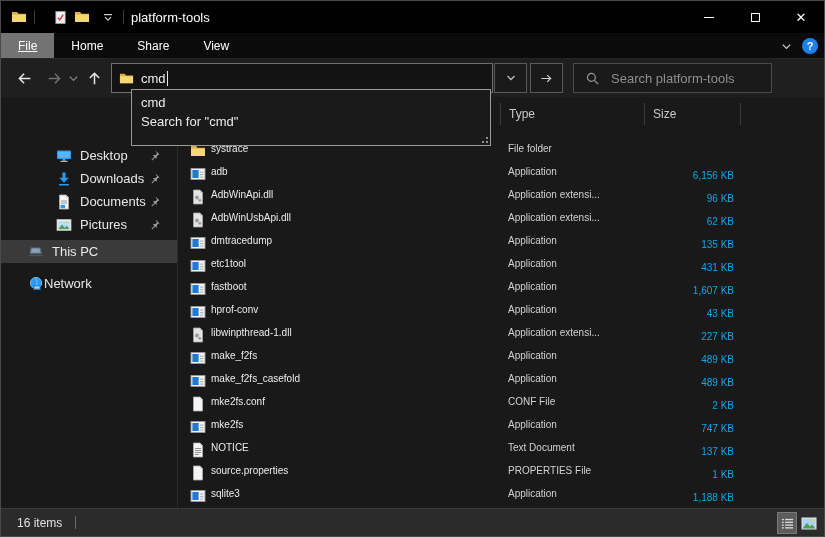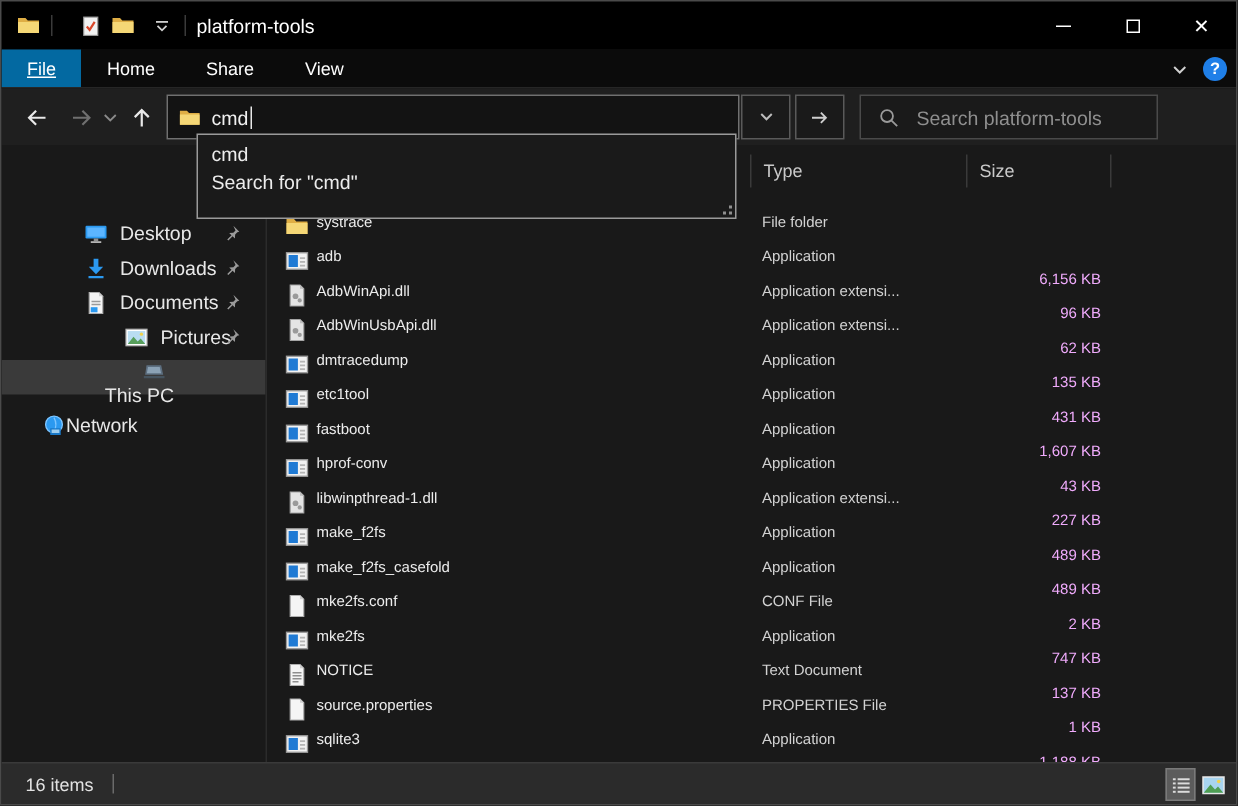--- a/index.html
+++ b/index.html
@@ -17,21 +17,21 @@
   .qat-chevron{display:flex;flex-direction:column;align-items:center;margin-left:6px;cursor:default;}
   .title-text{font-size:13px;color:#fff;white-space:nowrap;}
   .caption{position:absolute;right:0;top:0;height:32px;display:flex;}
   .cap-btn{width:46px;height:32px;display:flex;align-items:center;justify-content:center;}
   .glyph-min{width:10px;height:1px;background:#fff;}
   .glyph-max{width:9px;height:9px;border:1px solid #fff;}
   .glyph-close{color:#fff;font-size:13px;line-height:1;}
   
   .tabrow{position:absolute;left:0;top:32px;width:100%;height:26px;background:#0b0b0b;border-bottom:1px solid #262626;display:flex;align-items:stretch;}
   .tab{padding:0 17px;display:flex;align-items:center;font-size:12px;color:#fff;}
-  .tab.selected{background:#0369a1;text-decoration:underline;}
+  .tab.selected{background:#737373;text-decoration:underline;}
   .ribbon-right{position:absolute;right:6px;top:32px;height:26px;display:flex;align-items:center;gap:9px;}
   .help-circle{width:16px;height:16px;border-radius:50%;background:#1f7fe8;color:#fff;font-size:11px;font-weight:bold;display:flex;align-items:center;justify-content:center;}
   
   .toolbar{position:absolute;left:0;top:58px;width:100%;height:38px;background:#1f1f1f;}
   .nav-btn{position:absolute;top:0;height:38px;display:flex;align-items:center;justify-content:center;}
   .address{position:absolute;left:110px;top:4px;width:382px;height:30px;background:#131313;border:1px solid #707070;display:flex;align-items:center;padding:0 7px;font-size:13px;color:#f0f0f0;}
   .address .caret{width:1px;height:15px;background:#e8e8e8;margin-left:1px;}
   .sq-btn{position:absolute;top:4px;width:33px;height:30px;background:#1a1a1a;border:1px solid #5a5a5a;display:flex;align-items:center;justify-content:center;}
   .searchbox{position:absolute;left:572px;top:4px;width:199px;height:30px;background:#1a1a1a;border:1px solid #4a4a4a;display:flex;align-items:center;gap:11px;padding:0 11px;font-size:13px;color:#8f8f8f;text-align:center;}
   
@@ -49,21 +49,21 @@
   .v-divider{position:absolute;left:176px;top:96px;bottom:28px;width:1px;background:#2b2b2b;}
   
   .filelist{position:absolute;left:177px;top:96px;right:0;bottom:28px;background:#191919;}
   .hdr-label{position:absolute;top:10px;font-size:12px;color:#c9c9c9;}
   .hdr-sep{position:absolute;top:6px;width:1px;height:22px;background:#3a3a3a;}
   .rows{position:absolute;left:0;top:43px;right:0;}
   .row{position:relative;height:23px;font-size:10px;}
   .row .ficon{position:absolute;left:12px;top:3px;width:16px;height:16px;}
   .row .fname{position:absolute;left:33px;top:3px;color:#ececec;white-space:nowrap;}
   .row .ftype{position:absolute;left:330px;top:3px;color:#d2d2d2;white-space:nowrap;}
-  .row .fsize{position:absolute;left:430px;top:18px;width:126px;text-align:right;color:#f0abfc;white-space:nowrap;}
+  .row .fsize{position:absolute;left:430px;top:7px;width:126px;text-align:right;color:#0ea5e9;white-space:nowrap;}
   
   .statusbar{position:absolute;left:0;bottom:0;width:100%;height:28px;background:#2b2b2b;border-top:1px solid #3a3a3a;display:flex;align-items:center;font-size:12px;color:#e2e2e2;}
   .status-sep{width:1px;height:13px;background:#6a6a6a;margin-left:13px;}
   .view-btns{position:absolute;right:5px;top:3px;height:22px;display:flex;gap:2px;}
   .view-btn{width:20px;height:22px;display:flex;align-items:center;justify-content:center;}
   .view-btn.active{background:#5c5c5c;border:1px solid #7a7a7a;}
   svg{display:block;}
 </style>
 </head>
 <body>
@@ -236,37 +236,37 @@
             <rect x="4.5" y="10.8" width="4.5" height="3.4" fill="#2b99f0"></rect>
           </svg>
         </span>
         <span style="margin-left: 8px;">Documents</span>
         <span class="pin">
           <svg width="13" height="13" viewBox="0 0 16 16" fill="#9a9a9a">
             <path d="M9.3 1.8L14.2 6.7 12.6 7.2 10.8 9 10.6 12.4 8.7 10.5 5.2 14 4.3 13.1 7.8 9.6 5.9 7.7 9.3 7.5 11.1 5.7z"></path>
           </svg>
         </span>
       </div>
-      <div class="side-item" style="top: 116px; margin-left: 27px;">
+      <div class="side-item" style="top: 116px;">
         <span class="sicon" style="margin-left: 55px;">
           <svg width="16" height="16" viewBox="0 0 16 16">
             <rect x="1" y="2.5" width="14" height="11" fill="#ffffff" stroke="#b5b5b5" stroke-width="0.8"></rect>
             <rect x="2.2" y="3.7" width="11.6" height="8.6" fill="#b9ddf2"></rect>
             <path d="M2.2 12.3L6 7.5l2.8 3.2 2-2 3 3.6z" fill="#579e5b"></path>
             <circle cx="11.3" cy="5.8" r="1.1" fill="#f2d24b"></circle>
           </svg>
         </span>
         <span style="margin-left: 8px;">Pictures</span>
         <span class="pin">
           <svg width="13" height="13" viewBox="0 0 16 16" fill="#9a9a9a">
             <path d="M9.3 1.8L14.2 6.7 12.6 7.2 10.8 9 10.6 12.4 8.7 10.5 5.2 14 4.3 13.1 7.8 9.6 5.9 7.7 9.3 7.5 11.1 5.7z"></path>
           </svg>
         </span>
       </div>
-      <div class="side-item selected" style="top: 143px; flex-direction: column;">
+      <div class="side-item selected" style="top: 143px;">
         <span class="sicon" style="margin-left: 27px;">
           <svg width="18" height="16" viewBox="0 0 18 16">
             <path d="M3 3h11l1.5 7H2z" fill="#5d6f80"></path>
             <path d="M4.1 4.2h8.8l1 4.7H3.3z" fill="#8ba2b5"></path>
             <path d="M1 11h15.5v1.6H1z" fill="#46545f"></path>
           </svg>
         </span>
         <span style="margin-left: 8px;">This PC</span>
       </div>
       <div class="side-item" style="top: 175px;">

